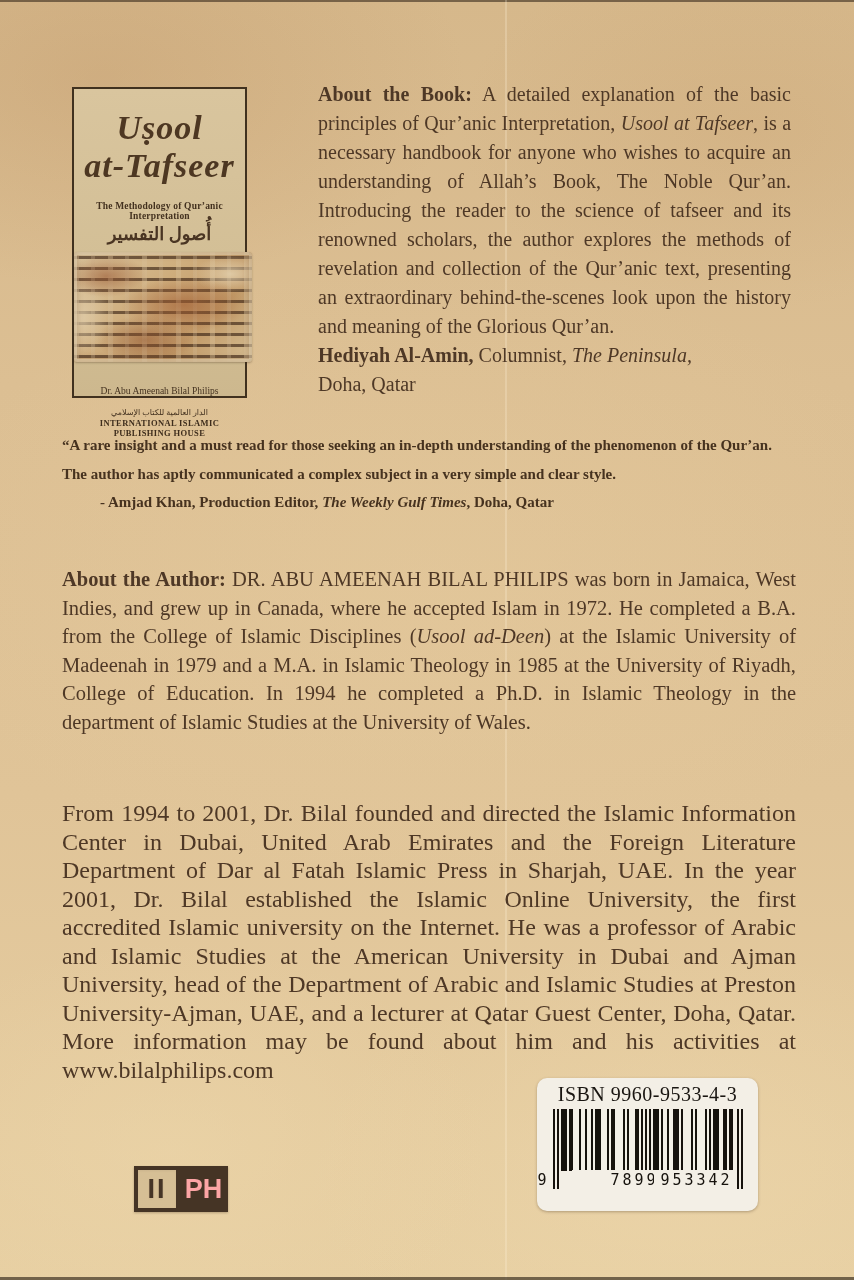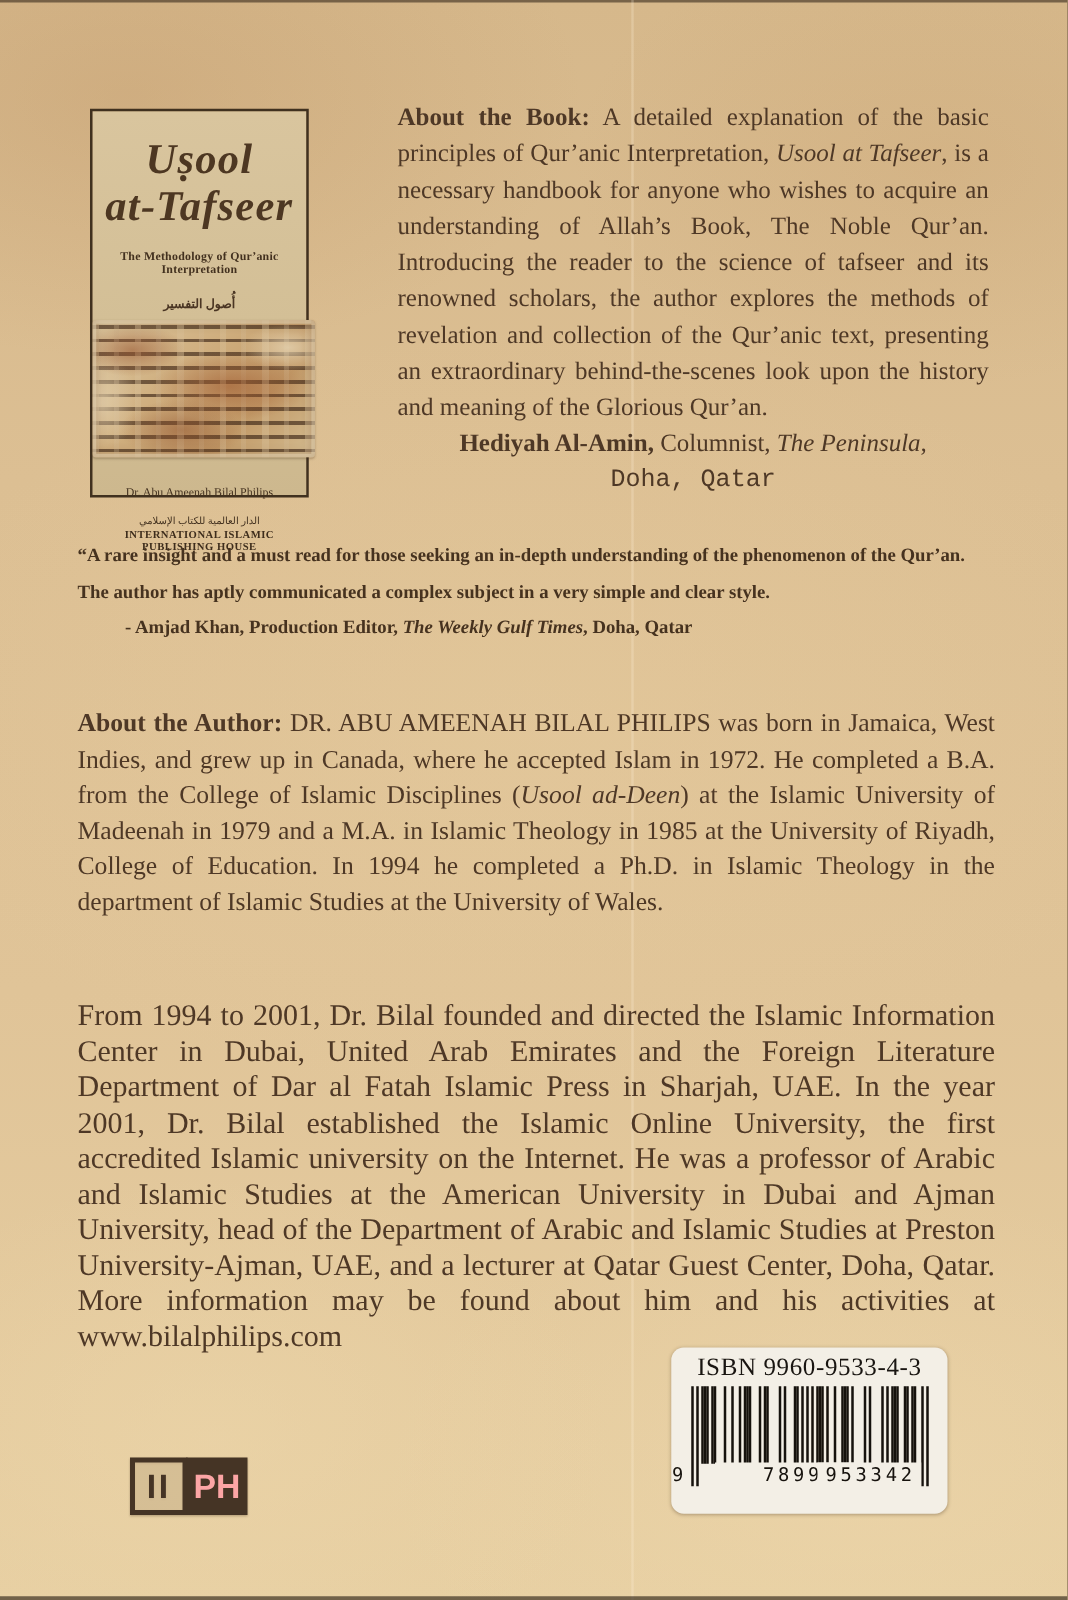--- a/index.html
+++ b/index.html
@@ -20,42 +20,42 @@
 
   
   .cover{
     position:absolute;left:72px;top:87px;width:175px;height:311px;box-sizing:border-box;
     border:2px solid #40311f;
     background:linear-gradient(180deg,#d9c59e 0%,#d3bf96 55%,#cdb88e 100%);
     text-align:center;
   }
   .cover-title{font-style:italic;font-weight:bold;font-size:34px;line-height:38px;color:#4d3722;margin-top:20px;letter-spacing:1px;}
   .cover-subtitle{font-weight:bold;font-size:9.5px;margin-top:16px;color:#43311f;letter-spacing:.2px;}
-  .cover-arabic{font-size:10px;font-weight:bold;margin-top:16px;color:#4a3523;}
+  .cover-arabic{font-size:18px;font-weight:bold;margin-top:2px;color:#4a3523;}
   .manuscript{
     width:178px;height:110px;margin:7px auto 0;border-radius:3px;
     background:
       radial-gradient(60px 30px at 18% 22%, rgba(146,78,42,.55), transparent 70%),
       radial-gradient(90px 40px at 62% 48%, rgba(158,88,46,.6), transparent 70%),
       radial-gradient(70px 35px at 40% 80%, rgba(140,76,40,.5), transparent 70%),
       radial-gradient(50px 25px at 88% 20%, rgba(228,210,176,.8), transparent 75%),
       radial-gradient(40px 50px at 4% 60%, rgba(225,205,170,.8), transparent 75%),
       repeating-linear-gradient(90deg, rgba(215,190,150,.45) 0 5px, transparent 5px 17px, rgba(210,185,148,.3) 17px 21px, transparent 21px 34px),
       repeating-linear-gradient(180deg, transparent 0 4px, rgba(52,30,16,.62) 4px 7px, transparent 7px 11px),
       linear-gradient(135deg,#dcc79f 0%,#cfae7e 40%,#c29a68 70%,#d4bd92 100%);
     box-shadow:inset 0 0 0 3px rgba(230,214,180,.55), inset 0 0 10px rgba(90,50,25,.45), 0 1px 2px rgba(60,40,20,.3);
   }
   .cover-author{font-size:9.5px;margin-top:24px;color:#43311f;}
   .cover-pub-ar{font-size:8px;margin-top:12px;color:#43311f;}
   .cover-publisher{font-size:8.5px;font-weight:bold;margin-top:1px;letter-spacing:.4px;color:#3e2d1c;}
 
   
   .about-book{position:absolute;left:318px;top:80px;width:473px;font-size:20px;line-height:29px;text-align:justify;}
-  .ab-attr1{text-align:center;margin-top:0;}
-  .ab-attr2{text-align:center;font-family:Liberation Mono, monospace;}
+  .ab-attr1{text-align:left;margin-top:0;}
+  .ab-attr2{text-align:left;}
   .quote{position:absolute;left:62px;top:431px;width:734px;font-size:15px;line-height:28.5px;color:#46321f;}
   .quote-attr{padding-left:38px;}
   .about-author{position:absolute;left:62px;top:565px;width:734px;font-size:20.5px;line-height:28.5px;text-align:justify;}
   .career{position:absolute;left:62px;top:799px;width:734px;font-size:24px;line-height:28.5px;text-align:justify;}
 
   
   .barcode-box{
     position:absolute;left:537px;top:1078px;width:221px;height:133px;box-sizing:border-box;
     background:#f3efe6;box-shadow:0 1px 3px rgba(70,50,30,.35);padding:5px 0 0;
     text-align:center;
@@ -69,21 +69,21 @@
   .bc-module.guard.on{height:80px;}
   .bc-digit,.bc-group{
     position:absolute;top:61px;height:20px;line-height:20px;
     font-family:"DejaVu Sans Mono",monospace;font-size:15px;color:#16120d;background:#f3efe6;
   }
   .bc-digit{left:-15px;background:transparent;}
   .bc-group1{left:19px;width:83px;letter-spacing:3px;text-indent:3px;padding-left:32px;}
   .bc-group2{left:101px;width:83px;letter-spacing:3px;text-indent:3px;}
 
   
-  .iiph{position:absolute;left:60px;top:1166px;display:flex;height:48px;filter:drop-shadow(0 1px 1px rgba(60,40,20,.3));padding-left:44px;}
+  .iiph{position:absolute;left:90px;top:1166px;display:flex;height:48px;filter:drop-shadow(0 1px 1px rgba(60,40,20,.3));padding-left:44px;}
   .iiph-left{
     box-sizing:border-box;width:46px;height:46px;border:4px solid #453425;background:rgba(222,198,156,.55);
     display:flex;align-items:center;justify-content:center;
     font-family:"Liberation Sans",sans-serif;font-weight:bold;font-size:27px;color:#453425;letter-spacing:2px;
   }
   .iiph-right{
     box-sizing:border-box;width:49px;height:46px;background:#453425;margin-left:-1px;
     display:flex;align-items:center;justify-content:center;
     font-family:"Liberation Sans",sans-serif;font-weight:bold;font-size:27px;color:#fca5a5;letter-spacing:0px;
   }

